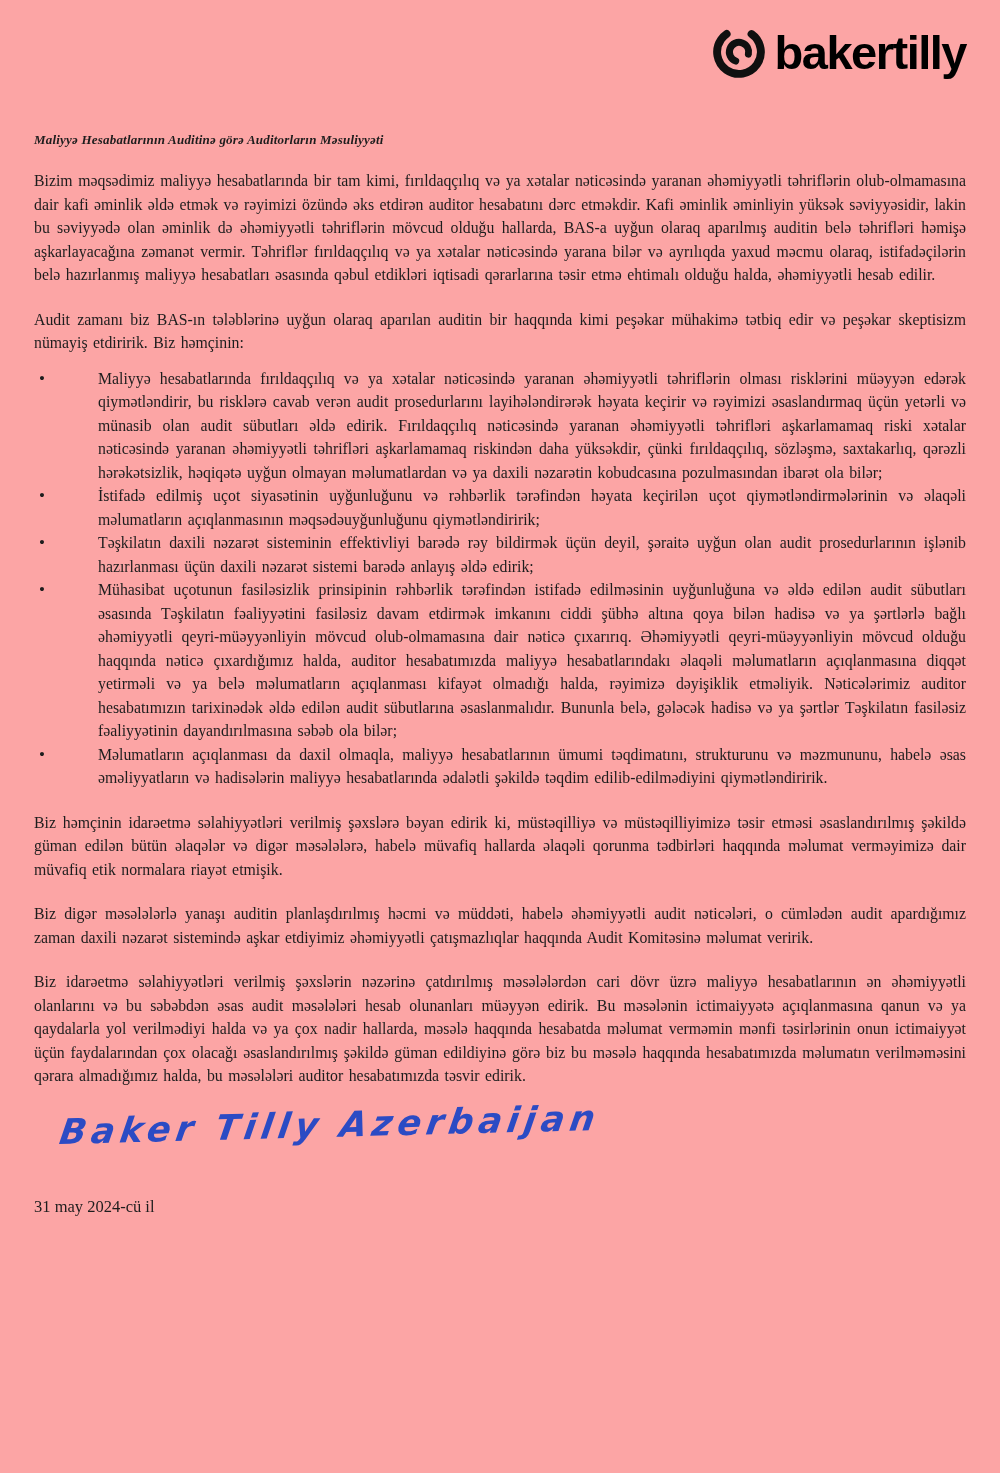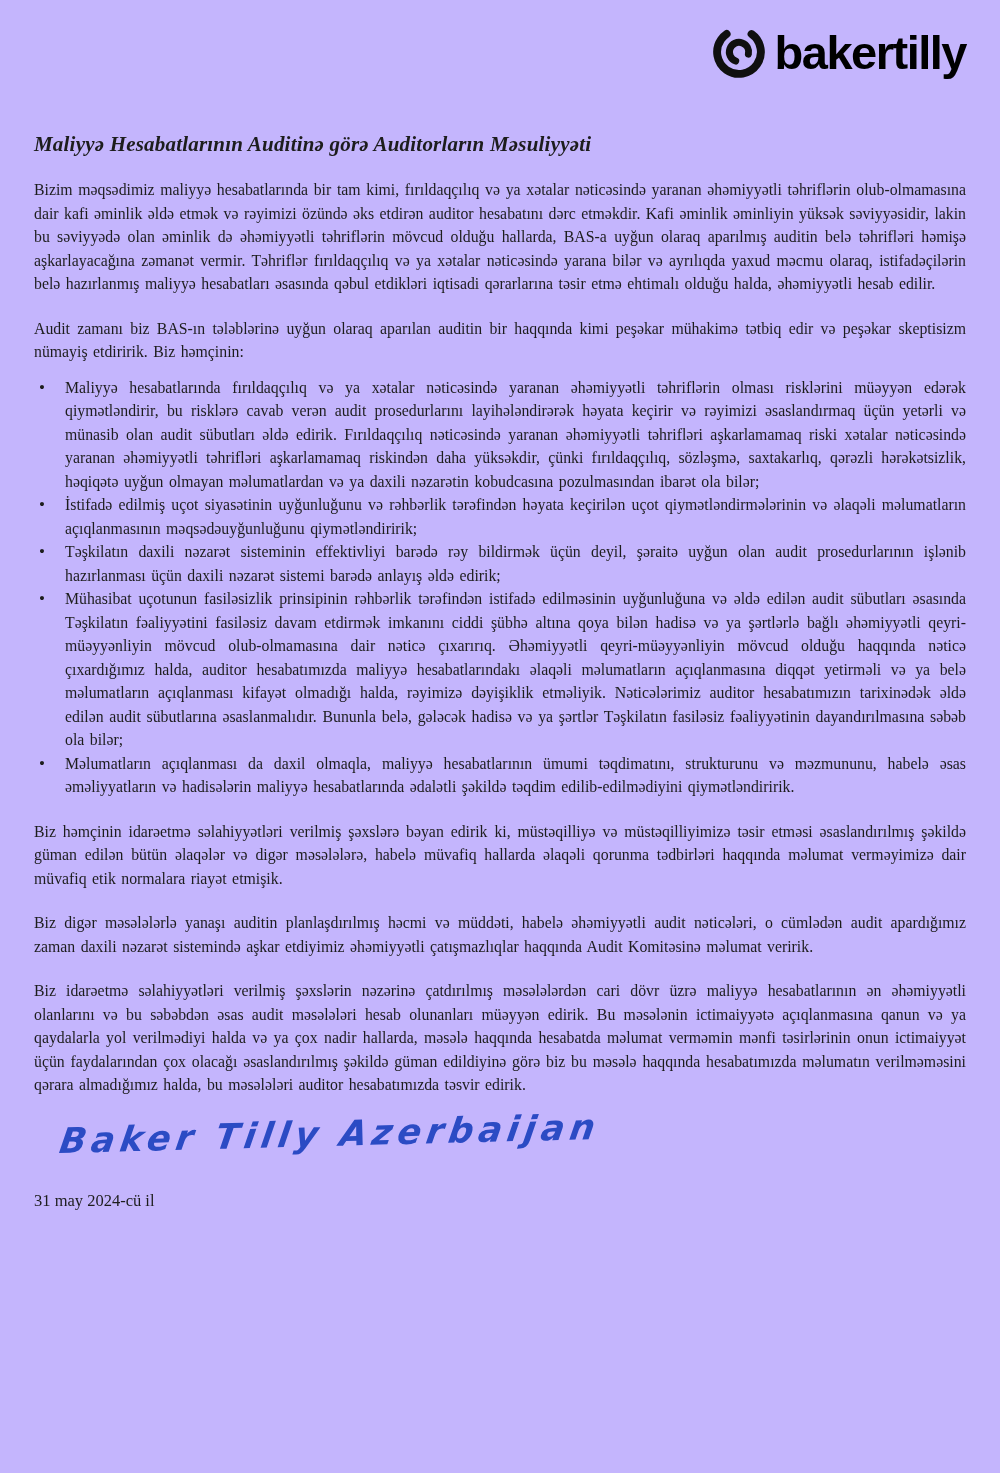--- a/index.html
+++ b/index.html
@@ -1,21 +1,21 @@
 <!DOCTYPE html>
 <html><head>
 <meta charset="utf-8">
 <style>
   html, body { margin: 0; padding: 0; background: #e9e9e9; }
   .page {
     position: relative;
     width: 1000px;
     height: 1473px;
     margin: 0 auto;
-    background: #c4b5fd;
+    background: #fca5a5;
     box-sizing: border-box;
     padding: 12px 34px 0 34px;
     font-family: "Liberation Serif", serif;
     color: #1d1d1d;
     overflow: hidden;
   }
   .header {
     display: flex;
     justify-content: flex-end;
     align-items: center;
@@ -26,21 +26,21 @@
   .logo-mark { display: inline-flex; align-items: center; }
   .logo-text {
     font-family: "Liberation Sans", sans-serif;
     font-weight: 700;
     font-size: 47px;
     letter-spacing: -1.5px;
     color: #000000;
     line-height: 1;
   }
   .doc-title {
-    font-size: 21px;
+    font-size: 13px;
     font-weight: 700;
     font-style: italic;
     margin: 44px 0 0 0;
     letter-spacing: 0.2px;
   }
   .para {
     font-size: 15.8px;
     line-height: 23.5px;
     text-align: justify;
     margin: 21px 0 0 0;
@@ -57,35 +57,35 @@
     line-height: 23.5px;
     word-spacing: 1.5px;
   }
   .bullet {
     flex: 0 0 31px;
     padding-left: 5px;
     box-sizing: border-box;
     color: #1d1d1d;
   }
   .bullet::before { content: "\2022"; font-size: 17px; }
-  .bullet-text { flex: 1; text-align: justify; }
+  .bullet-text { flex: 1; text-align: justify; margin-left: 33px; }
   .signature {
     margin: 24px 0 0 26px;
     font-family: "DejaVu Sans", sans-serif;
     font-style: italic;
     font-weight: 600;
     font-size: 35px;
     color: #2b4bc4;
     letter-spacing: 5px;
     transform: rotate(-1.5deg) skewX(-10deg);
     transform-origin: left center;
     white-space: nowrap;
   }
   .footer {
-    margin-top: 26px;
+    margin-top: 41px;
     font-size: 16.5px;
     line-height: 27px;
   }
 </style>
 </head>
 <body>
 
 <div class="page">
 
   <header class="header">

